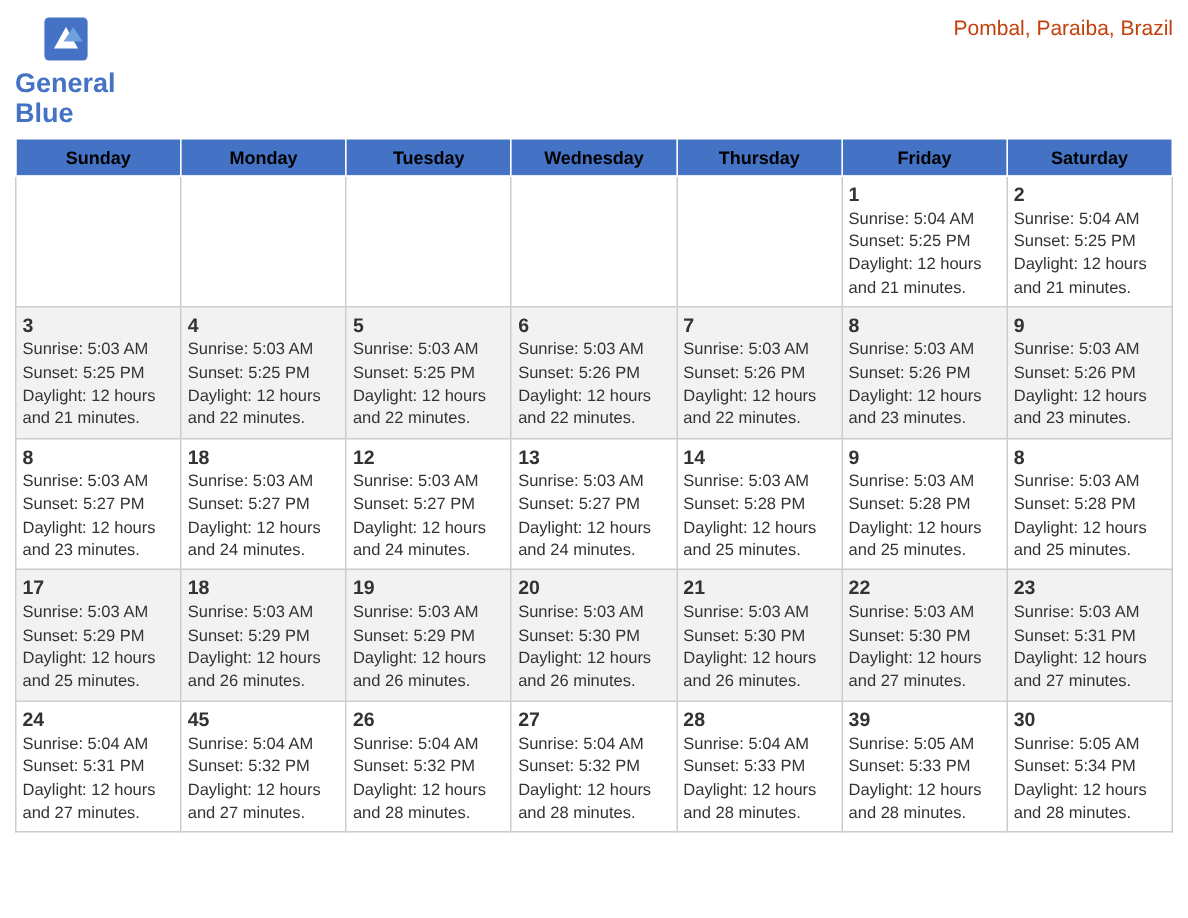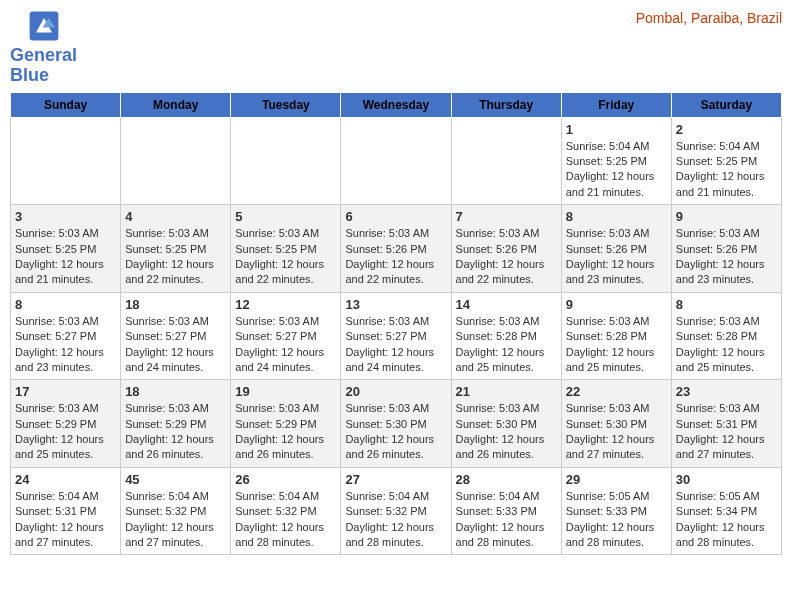--- a/index.html
+++ b/index.html
@@ -319,21 +319,21 @@
 and 28 minutes.</div>
         </td>
         <td>
           <span class="day-num">28</span>
           <div class="day-info" style="white-space: pre-line;">Sunrise: 5:04 AM
 Sunset: 5:33 PM
 Daylight: 12 hours
 and 28 minutes.</div>
         </td>
         <td>
-          <span class="day-num">29</span>
+          <span class="day-num">39</span>
           <div class="day-info" style="white-space: pre-line;">Sunrise: 5:05 AM
 Sunset: 5:33 PM
 Daylight: 12 hours
 and 28 minutes.</div>
         </td>
         <td>
           <span class="day-num">30</span>
           <div class="day-info" style="white-space: pre-line;">Sunrise: 5:05 AM
 Sunset: 5:34 PM
 Daylight: 12 hours

